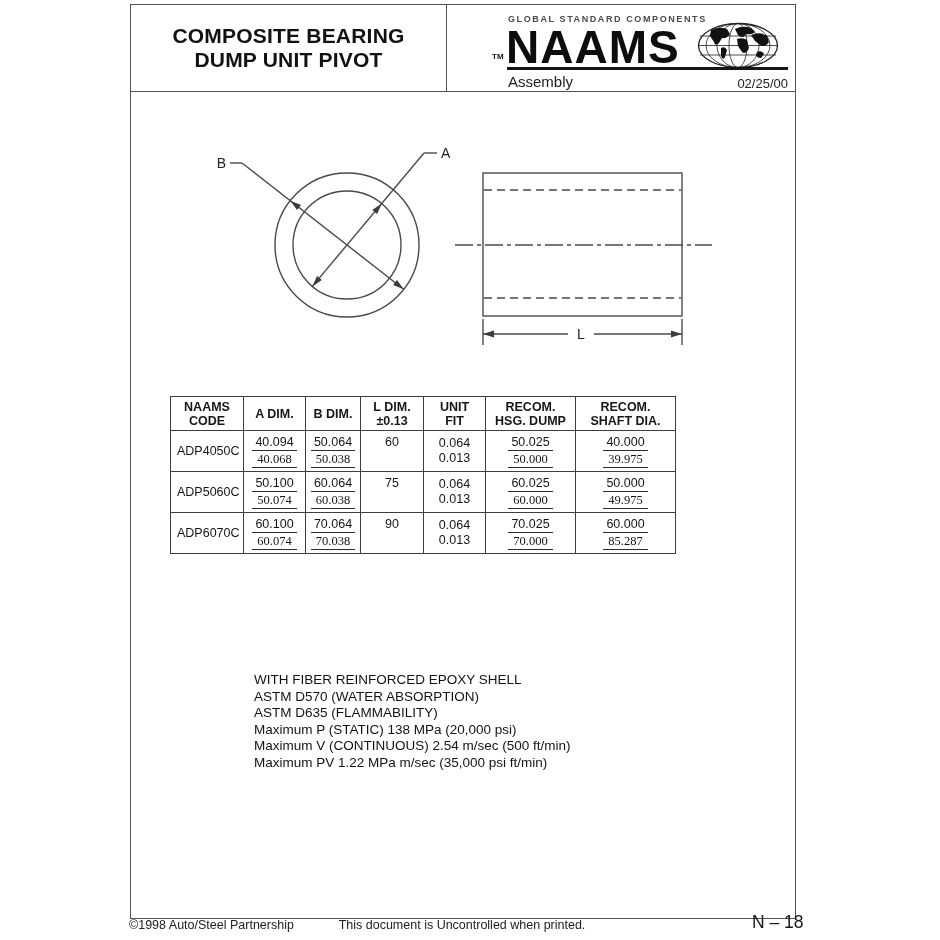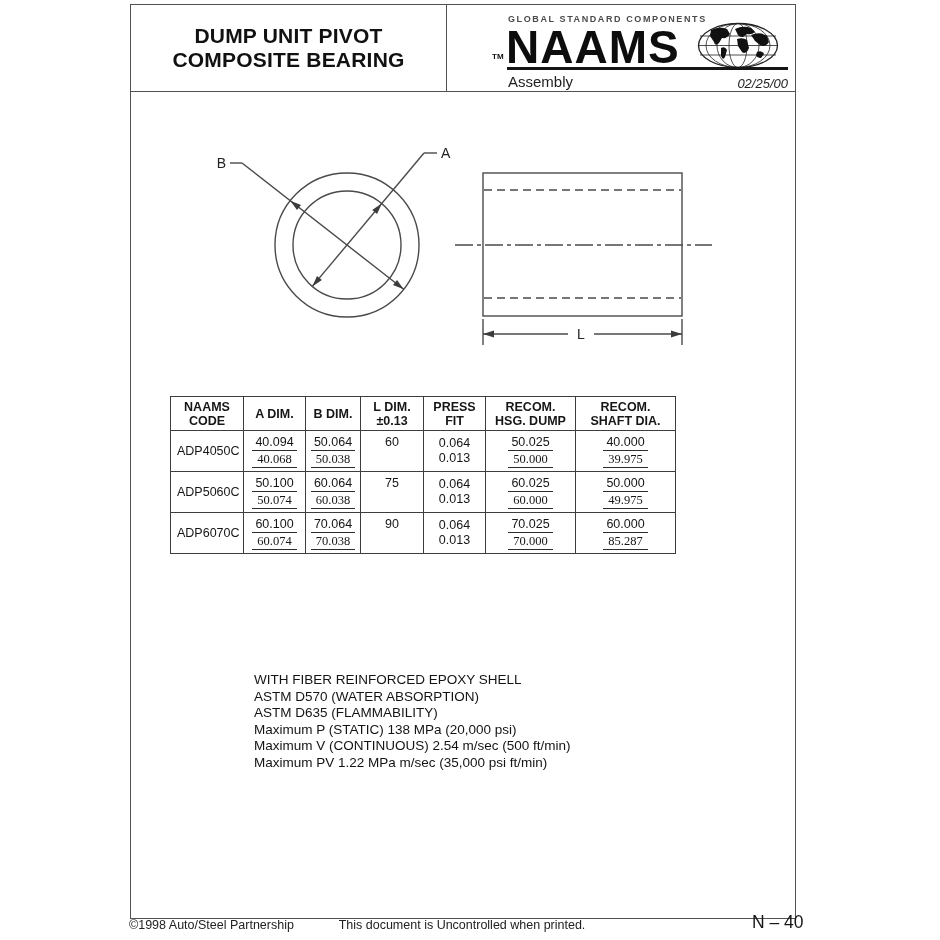--- a/index.html
+++ b/index.html
@@ -16,21 +16,21 @@
   .header{position:absolute;top:0;left:0;right:0;height:86px;border-bottom:1.5px solid #525252;display:flex;}
   .header-left{width:315px;border-right:1.5px solid #525252;display:flex;flex-direction:column;justify-content:center;align-items:center;}
   .doc-title{font-size:21px;font-weight:bold;line-height:24px;text-align:center;color:#111;letter-spacing:.2px;}
   .header-right{flex:1;position:relative;}
   .gsc-label{position:absolute;left:61px;top:9px;font-size:9px;font-weight:bold;letter-spacing:1.6px;color:#4a4a4a;white-space:nowrap;}
   .tm-mark{position:absolute;left:45px;top:47px;font-size:8px;font-weight:bold;color:#111;}
   .brand{position:absolute;left:59px;top:21px;font-size:46px;line-height:42px;font-weight:bold;letter-spacing:1px;color:#0d0d0d;}
   .globe{position:absolute;left:250px;top:17px;}
   .brand-rule{position:absolute;left:60px;right:7px;top:62px;height:3px;background:#161616;}
   .assembly{position:absolute;left:61px;top:68px;font-size:15px;color:#222;}
-  .date{position:absolute;right:7px;top:71px;font-size:13px;color:#222;font-style:italic;}
+  .date{position:absolute;right:7px;top:71px;font-size:13px;color:#222;}
   
   .drawing{position:absolute;left:0;top:86px;}
   .drawing text{font-family:"Liberation Sans", sans-serif;font-size:14px;fill:#222;}
   
   .spec-table{
     position:absolute;left:39px;top:391px;border-collapse:collapse;table-layout:fixed;
     font-size:12.5px;color:#161616;
   }
   .spec-table th,.spec-table td{border:1.5px solid #3d3d3d;padding:0;text-align:center;vertical-align:middle;}
   .spec-table th{height:33px;font-size:12.5px;line-height:14px;font-weight:bold;}
@@ -52,22 +52,22 @@
   .footer-page{position:absolute;left:752px;top:912px;font-size:17.5px;color:#161616;}
 </style>
 </head>
 <body>
 
 <div class="page-box">
 
   <div class="header">
     <div class="header-left">
       <div class="doc-title">
+        <div>COMPOSITE BEARING</div>
         <div>DUMP UNIT PIVOT</div>
-        <div>COMPOSITE BEARING</div>
       </div>
     </div>
     <div class="header-right">
       <div class="gsc-label">GLOBAL STANDARD COMPONENTS</div>
       <div class="tm-mark">TM</div>
       <div class="brand">NAAMS</div>
       <svg class="globe" width="82" height="47" viewBox="0 0 82 47">
         <ellipse cx="41" cy="23.5" rx="39.5" ry="22" fill="none" stroke="#222" stroke-width="1.3"></ellipse>
         <line x1="3" y1="14" x2="79" y2="14" stroke="#222" stroke-width="0.8"></line>
         <line x1="1.5" y1="23.5" x2="80.5" y2="23.5" stroke="#222" stroke-width="0.8"></line>
@@ -139,21 +139,21 @@
           <span>NAAMS</span><br>
           <span>CODE</span>
         </th>
         <th><span>A DIM.</span></th>
         <th><span>B DIM.</span></th>
         <th>
           <span>L DIM.</span><br>
           <span>±0.13</span>
         </th>
         <th>
-          <span>PRESS</span><br>
+          <span>UNIT</span><br>
           <span>FIT</span>
         </th>
         <th>
           <span>RECOM.</span><br>
           <span>HSG. DUMP</span>
         </th>
         <th>
           <span>RECOM.</span><br>
           <span>SHAFT DIA.</span>
         </th>
@@ -196,13 +196,13 @@
     <div class="indent">ASTM D635 (FLAMMABILITY)</div>
     <div class="indent">Maximum P (STATIC) 138 MPa (20,000 psi)</div>
     <div class="indent">Maximum V (CONTINUOUS) 2.54 m/sec (500 ft/min)</div>
     <div class="indent">Maximum PV 1.22 MPa m/sec (35,000 psi ft/min)</div>
   </div>
 
 </div>
 
 <div class="footer-copy">©1998 Auto/Steel Partnership</div>
 <div class="footer-note">This document is Uncontrolled when printed.</div>
-<div class="footer-page">N – 40</div>
+<div class="footer-page">N – 18</div>
 
 </body></html>

